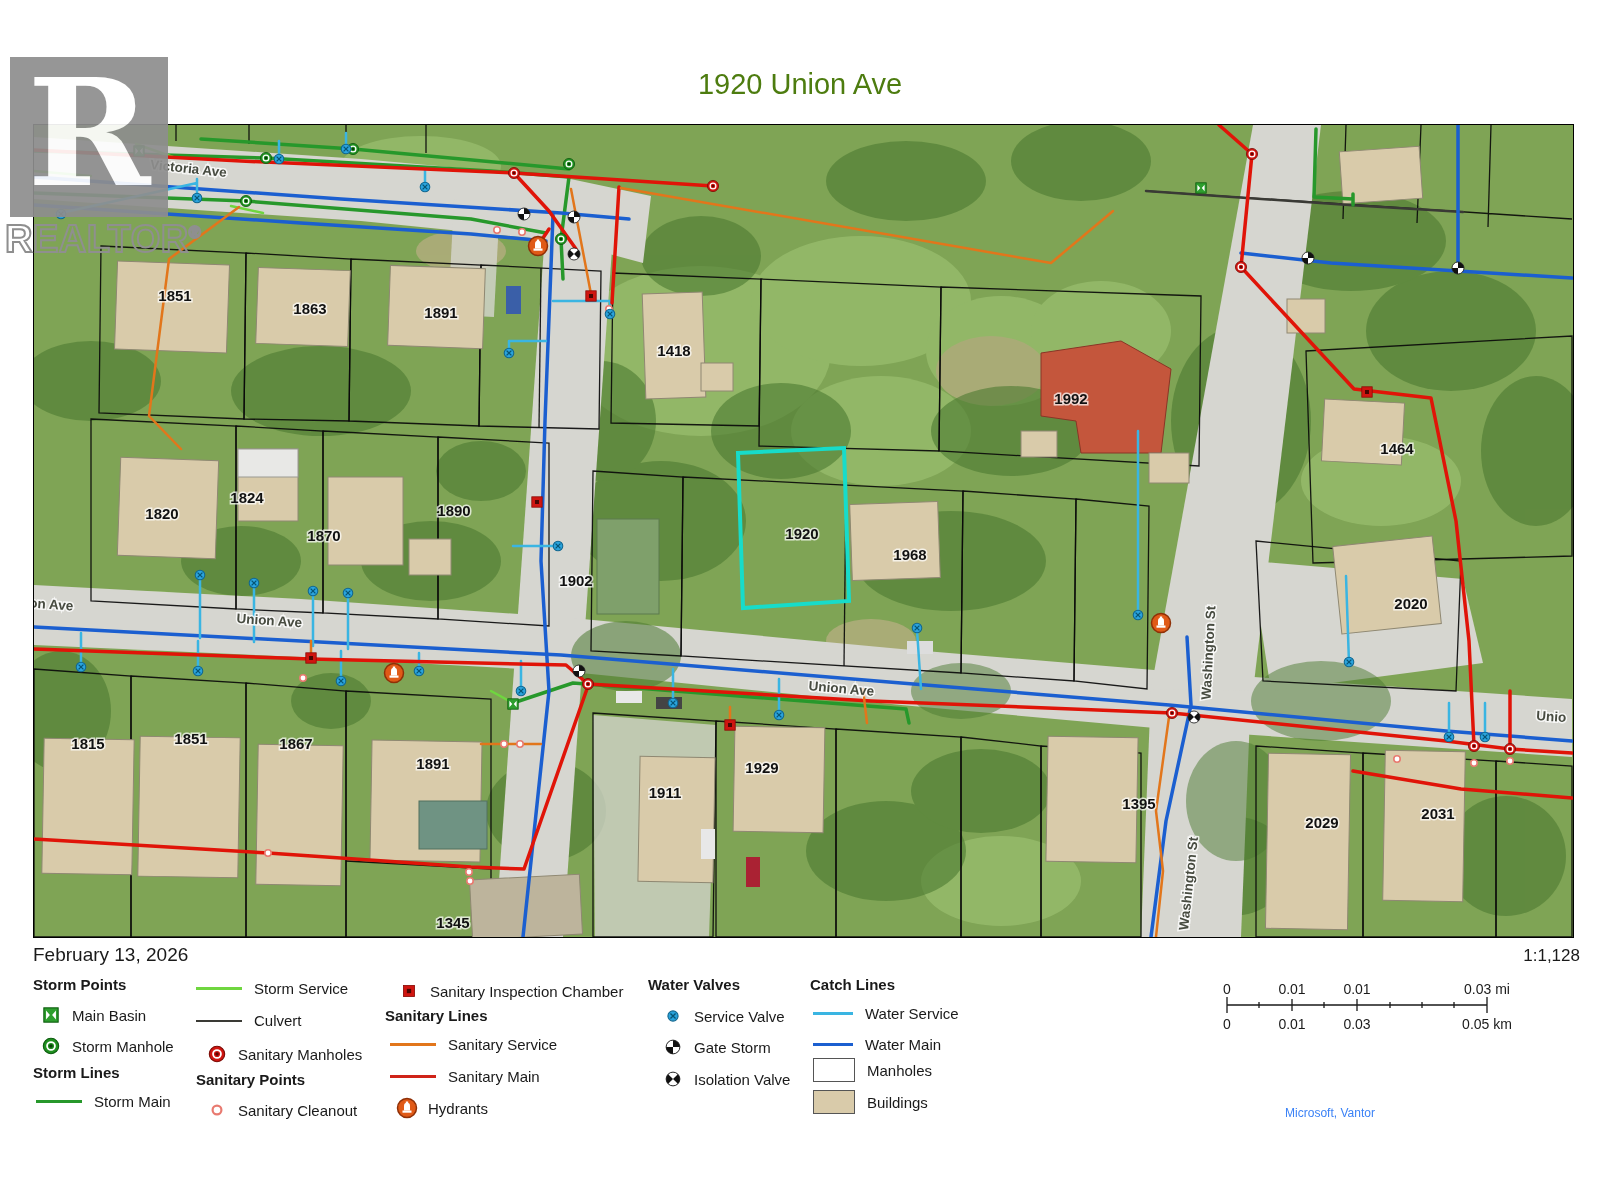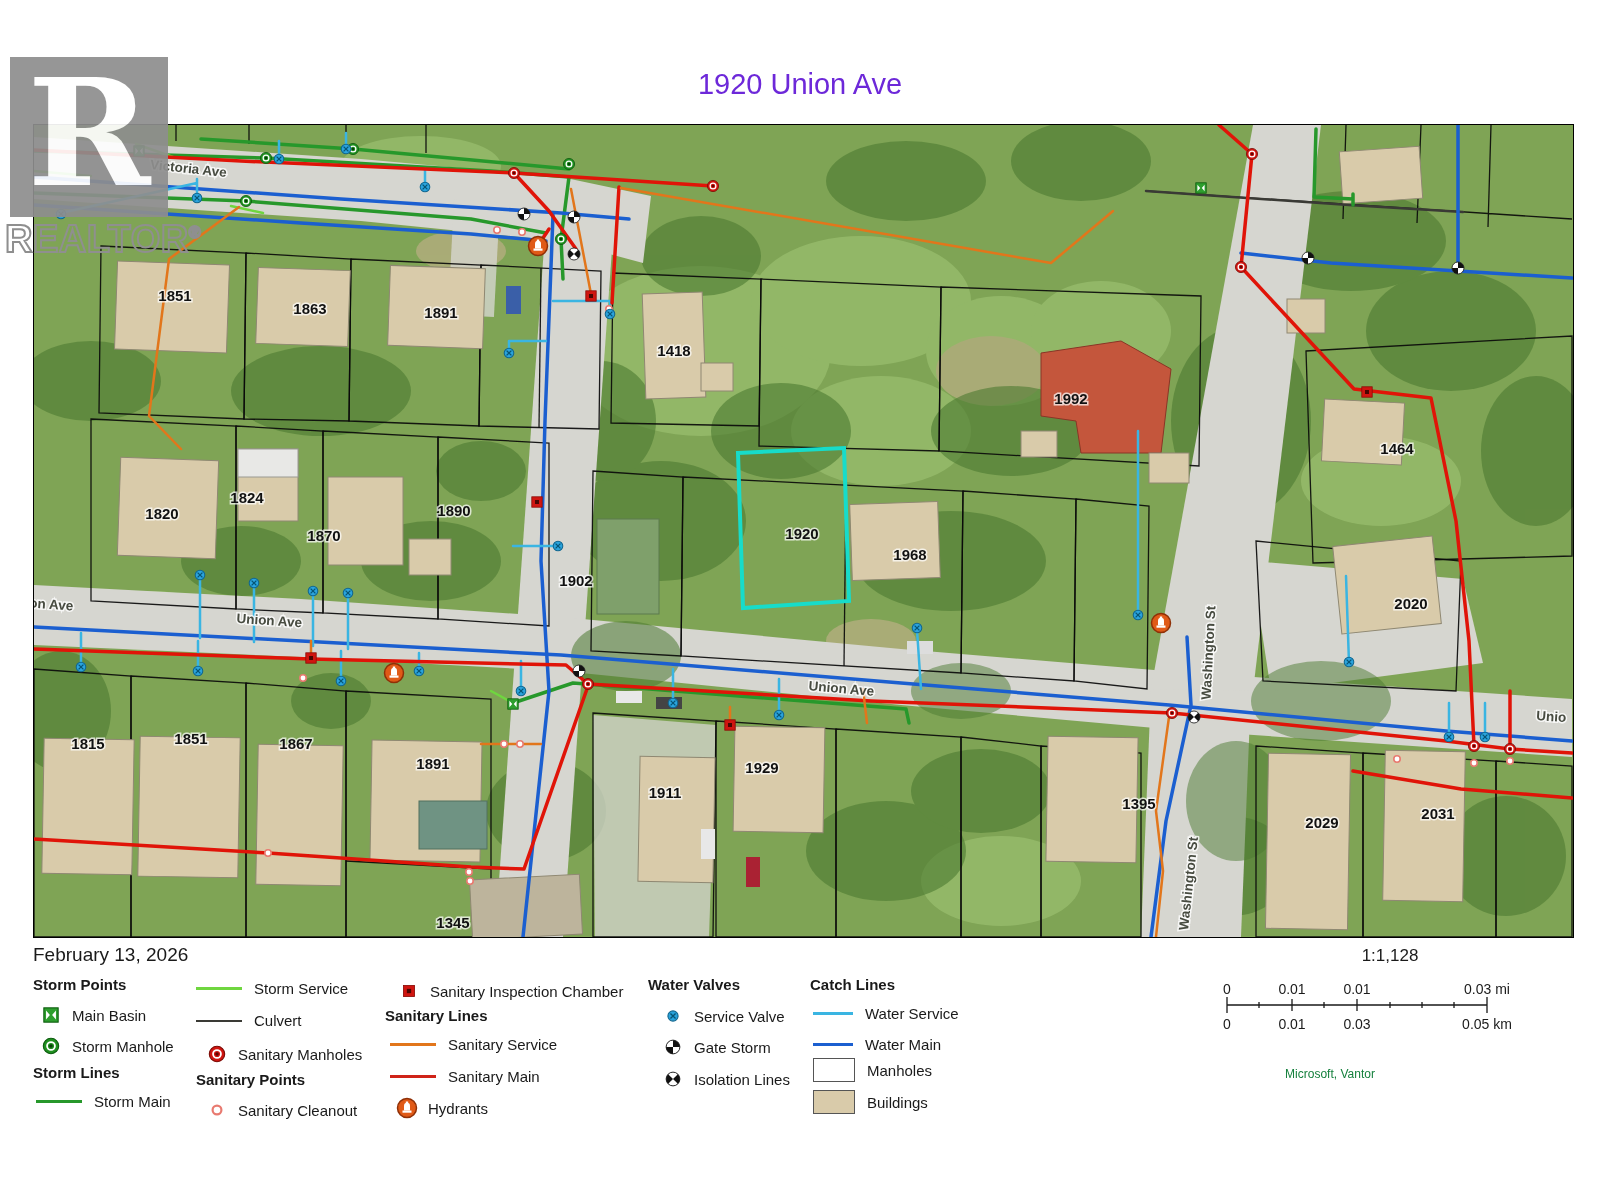--- a/index.html
+++ b/index.html
@@ -1,19 +1,19 @@
 <!DOCTYPE html>
 <html style="--c-stormmain: #27982b; --c-stormserv: #6fd63f; --c-culvert: #3a3a35; --c-sanmain: #e01408; --c-sanserv: #e2761b; --c-watermain: #1b5fd0; --c-waterserv: #3ab5e2; --c-building: #d9cbaa; --c-highlight: #17dcca;"><head>
 <meta charset="utf-8">
 <style>
   html,body{margin:0;padding:0;}
   body{width:1600px;height:1200px;background:#ffffff;position:relative;
        font-family:"Liberation Sans",sans-serif;color:#1a1a1a;overflow:hidden;}
   .title{position:absolute;top:68px;left:0;width:100%;text-align:center;
-         font-size:29px;color:#6d28d9;}
+         font-size:29px;color:#4d7c0f;}
   
   #map{position:absolute;left:33px;top:124px;width:1539px;height:812px;
        border:1.5px solid #000;box-sizing:content-box;background:#7fa455;}
   .ln{fill:none;stroke-linecap:round;stroke-linejoin:round;}
   .ln-watermain{stroke:var(--c-watermain);stroke-width:3.5;}
   .ln-waterserv{stroke:var(--c-waterserv);stroke-width:2.5;}
   .ln-stormmain{stroke:var(--c-stormmain);stroke-width:3.5;}
   .ln-stormserv{stroke:var(--c-stormserv);stroke-width:2.5;}
   .ln-sanmain{stroke:var(--c-sanmain);stroke-width:3.5;}
   .ln-sanserv{stroke:var(--c-sanserv);stroke-width:2.5;}
@@ -42,24 +42,24 @@
              color:transparent;-webkit-text-stroke:2px #8f8f8f;white-space:nowrap;}
   .logo-text .reg{font-size:16px;vertical-align:super;}
   
   .lhead{position:absolute;font-size:15px;white-space:nowrap;font-weight:bold;}
   .lrow{position:absolute;display:flex;align-items:center;font-size:15px;
         white-space:nowrap;}
   .lrow .gap{width:10px;flex:none;}
   .licon{width:22px;height:22px;flex:none;}
   .lline{width:46px;height:0;border-top:3px solid;flex:none;margin-right:2px;}
   .lswatch{width:40px;height:22px;flex:none;border:1px solid #555;margin-right:2px;}
-  .sb-ratio{position:absolute;left:1200px;top:946px;width:380px;text-align:center;
+  .sb-ratio{position:absolute;left:1200px;top:946px;width:380px;text-align:right;
             font-size:17px;}
-  .sb-attrib{position:absolute;left:1235px;top:1067px;width:190px;text-align:center;
-             font-size:12px;color:#15803d;}
+  .sb-attrib{position:absolute;left:1235px;top:1106px;width:190px;text-align:center;
+             font-size:12px;color:#3b82f6;}
   .sb-svg{position:absolute;left:1200px;top:970px;}
   .sb-txt{font:14px "Liberation Sans",sans-serif;fill:#1a1a1a;text-anchor:middle;}
   .sb-tick{stroke:#1a1a1a;stroke-width:1.3;fill:none;}
   .ldate{position:absolute;left:33px;top:944px;font-size:19px;}
 </style>
 </head>
 <body>
 
 <div class="title">1920 Union Ave</div>
 
@@ -502,21 +502,21 @@
       <use href="#sym-gate-valve" width="20" height="20" x="-10" y="-10"></use>
     </svg>
   <span class="gap"></span>
     <span>Gate Storm</span>
 </div>
 <div class="lrow" style="left:662px;top:1068px">
   <svg class="licon" viewBox="-12 -12 24 24">
       <use href="#sym-isolation-valve" width="20" height="20" x="-10" y="-10"></use>
     </svg>
   <span class="gap"></span>
-    <span>Isolation Lines</span>
+    <span>Isolation Valve</span>
 </div>
 
 <div class="lhead" style="left:810px;top:976px">Catch Lines</div>
 <div class="lrow" style="left:813px;top:1005px">
   <span class="lline" style="width:40px;border-color:#3ab5e2"></span>
   <span class="gap"></span>
     <span>Water Service</span>
 </div>
 <div class="lrow" style="left:813px;top:1036px">
   <span class="lline" style="width:40px;border-color:#1b5fd0"></span>

